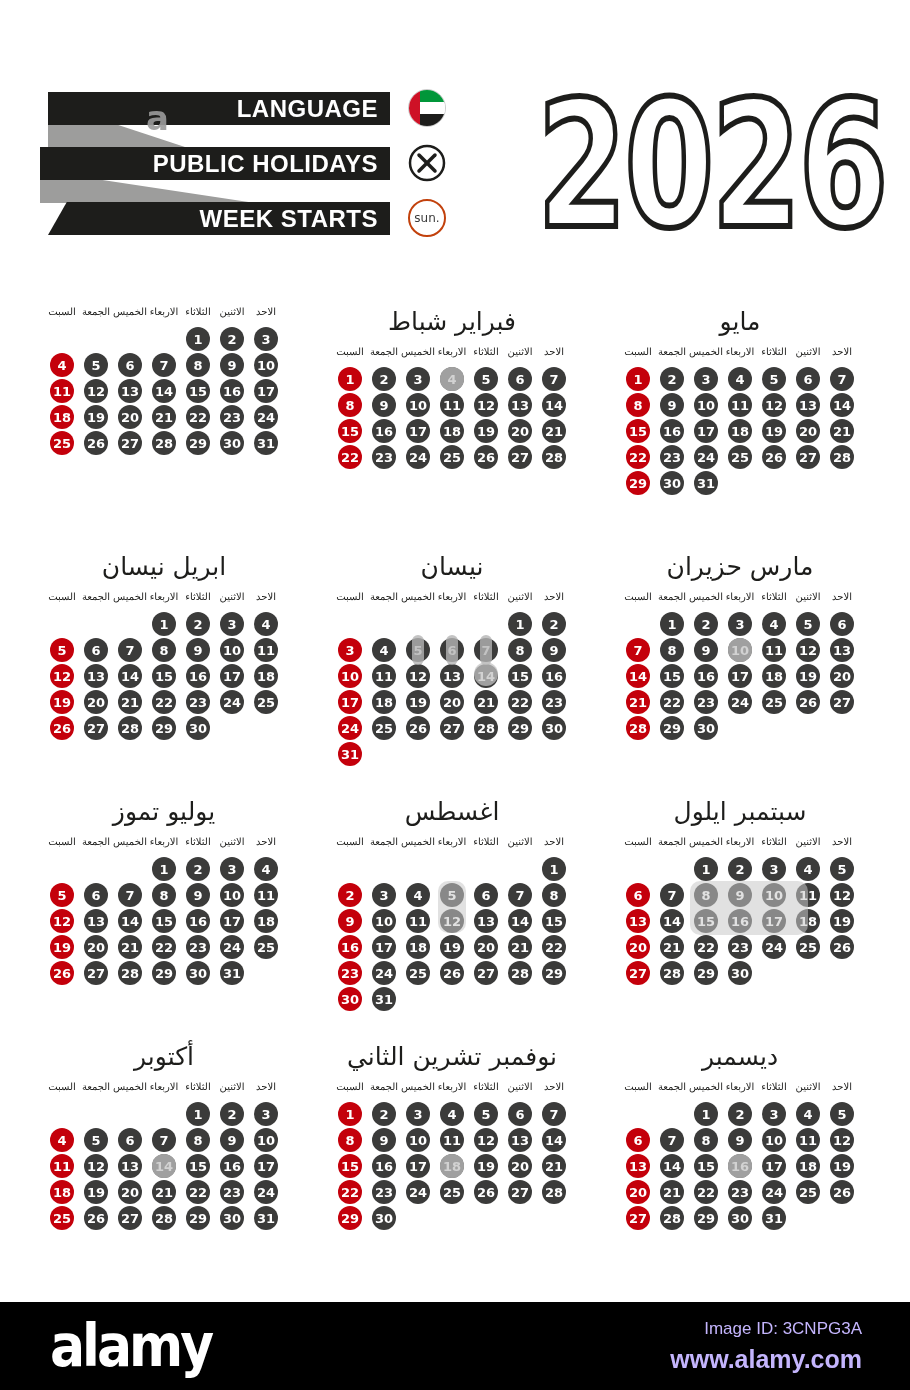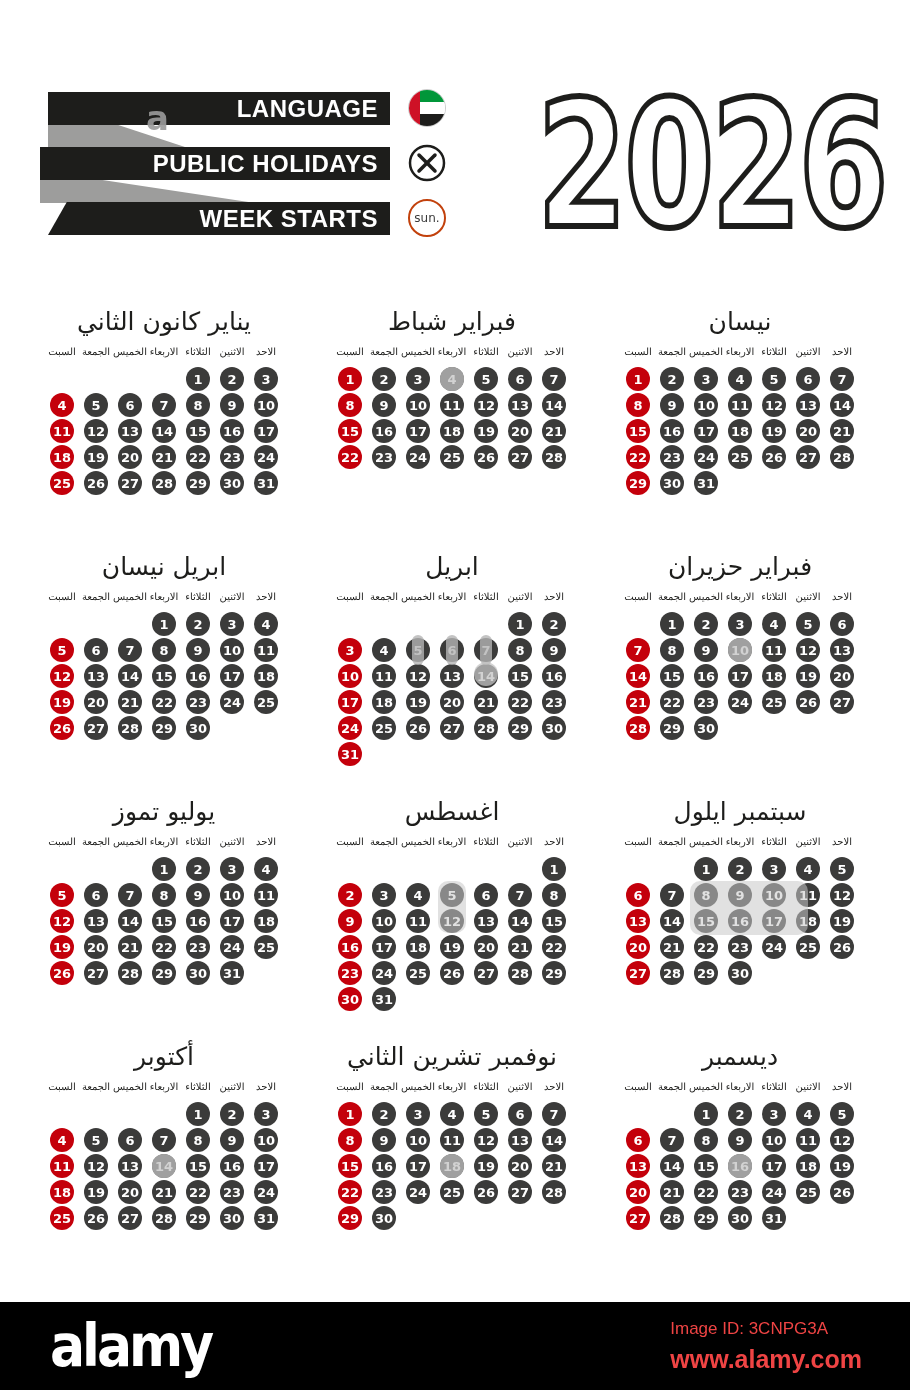--- a/index.html
+++ b/index.html
@@ -53,21 +53,21 @@
   .blob{width:24px;height:24px;border-radius:50%;background:rgba(195,195,195,.75);}
   .wm-bar{width:12px;height:30px;border-radius:6px;background:rgba(180,180,180,.8);}
   .wm-rect{background:rgba(200,200,200,.55);border-radius:10px;}
 
   
   .footer{position:absolute;left:0;top:1302px;width:910px;height:88px;background:#000;
           display:flex;align-items:center;justify-content:space-between;box-sizing:border-box;
           padding:0 48px 0 50px;}
   .alamy-logo{color:#fff;font-weight:bold;font-size:52px;letter-spacing:-3px;transform:scaleY(1.12);
               font-family:"DejaVu Sans",sans-serif;}
-  .footer-right{text-align:left;color:#ef4444;font-family:"Liberation Sans",sans-serif;}
+  .footer-right{text-align:right;color:#c4b5fd;font-family:"Liberation Sans",sans-serif;}
   .footer-right .id{font-size:17px;margin-bottom:6px;}
   .footer-right .site{font-size:25px;font-weight:bold;}
 </style>
 </head>
 <body>
 
 <div class="page" style="--red: #c4000b; --gray: #3b3b3a; --ink: #1d1d1b; --ribbon: #9d9d9c;">
 
   <div class="ribbon r1"></div>
   <div class="ribbon r2"></div>
@@ -95,21 +95,20 @@
     </svg>
   </div>
   <div class="icon suncircle">
     <span>sun.</span>
   </div>
 
   <div class="year">2026</div>
 
   <div class="months">
       <div class="month">
-      <div class="month-title">يناير كانون الثاني</div>
       <div class="weekday-row">
           <span class="wd">السبت</span>
           <span class="wd">الجمعة</span>
           <span class="wd">الخميس</span>
           <span class="wd">الاربعاء</span>
           <span class="wd">الثلاثاء</span>
           <span class="wd">الاثنين</span>
           <span class="wd">الاحد</span>
         </div>
       <div class="days-grid">
@@ -304,21 +303,21 @@
           </div>
           <div class="day">
             <div class="bubble">27</div>
           </div>
           <div class="day">
             <div class="bubble">28</div>
           </div>
         </div>
     </div>
       <div class="month">
-      <div class="month-title">نيسان</div>
+      <div class="month-title">مايو</div>
       <div class="weekday-row">
           <span class="wd">السبت</span>
           <span class="wd">الجمعة</span>
           <span class="wd">الخميس</span>
           <span class="wd">الاربعاء</span>
           <span class="wd">الثلاثاء</span>
           <span class="wd">الاثنين</span>
           <span class="wd">الاحد</span>
         </div>
       <div class="days-grid">
@@ -518,21 +517,21 @@
           </div>
           <div class="day">
             <div class="bubble">29</div>
           </div>
           <div class="day">
             <div class="bubble">30</div>
           </div>
         </div>
     </div>
       <div class="month">
-      <div class="month-title">ابريل</div>
+      <div class="month-title">نيسان</div>
       <div class="weekday-row">
           <span class="wd">السبت</span>
           <span class="wd">الجمعة</span>
           <span class="wd">الخميس</span>
           <span class="wd">الاربعاء</span>
           <span class="wd">الثلاثاء</span>
           <span class="wd">الاثنين</span>
           <span class="wd">الاحد</span>
         </div>
       <div class="days-grid">
@@ -630,21 +629,21 @@
           </div>
           <div class="day">
             <div class="bubble">30</div>
           </div>
           <div class="day">
             <div class="bubble sunday">31</div>
           </div>
         </div>
     </div>
       <div class="month">
-      <div class="month-title">فبراير حزيران</div>
+      <div class="month-title">مارس حزيران</div>
       <div class="weekday-row">
           <span class="wd">السبت</span>
           <span class="wd">الجمعة</span>
           <span class="wd">الخميس</span>
           <span class="wd">الاربعاء</span>
           <span class="wd">الثلاثاء</span>
           <span class="wd">الاثنين</span>
           <span class="wd">الاحد</span>
         </div>
       <div class="days-grid">

